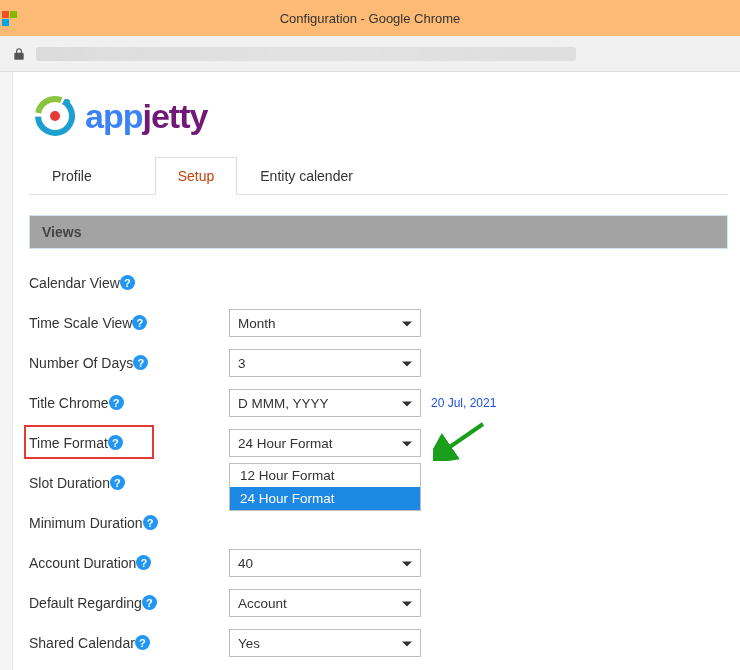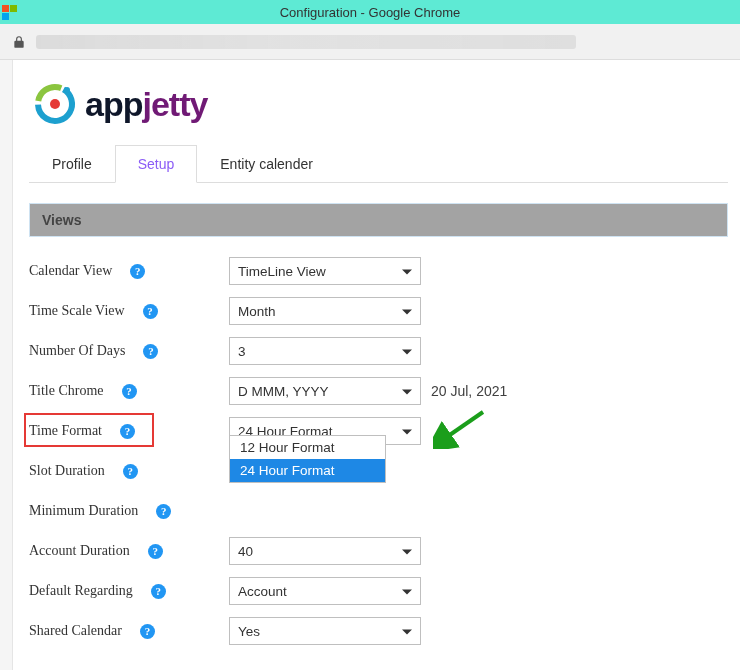--- a/index.html
+++ b/index.html
@@ -9,22 +9,22 @@
     color: #333;
     background: #f5f5f5;
     overflow: hidden;
   }
   .window {
     width: 740px;
     height: 670px;
     background: #f5f5f5;
   }
   .titlebar {
-    height: 24px;
-    background: #5eead4;
+    height: 36px;
+    background: #fdba74;
     display: flex;
     align-items: center;
     position: relative;
   }
   .titlebar-left {
     display: flex;
     align-items: center;
     padding-left: 2px;
   }
   .win-icon {
@@ -76,43 +76,44 @@
     display: flex;
     align-items: center;
     gap: 8px;
     padding: 10px 0 18px 4px;
   }
   .logo-text {
     font-size: 34px;
     font-weight: 600;
     letter-spacing: -1px;
   }
-  .logo-text .part1 { color:#0f172a; }
+  .logo-text .part1 { color:#3b82f6; }
   .logo-text .part2 { color:#701a75; }
   .tabs {
     display: flex;
     border-bottom: 1px solid #ddd;
   }
   .tab {
     padding: 10px 22px;
     font-size: 14px;
     color: #333;
     cursor: pointer;
     border: 1px solid transparent;
     border-bottom: none;
     position: relative;
     top: 1px;
     background: transparent;
     text-align: right;
   }
   .tab.active {
-    color: #8b5cf6;
+    color: #c2410c;
     border-color: #ddd;
     border-bottom: 1px solid #fff;
     background: #fff;
+    margin-left: 40px;
   }
   .section-head {
     background: #a3a3a3;
     border: 1px solid #cfe3f2;
     padding: 8px 12px;
     font-weight: 700;
     color: #444;
     margin-top: 20px;
   }
   .form-rows {
@@ -120,25 +121,24 @@
   }
   .row {
     display: flex;
     align-items: center;
     min-height: 40px;
     position: relative;
   }
   .label {
     width: 200px;
     display: flex;
-    align-items: center;
-    gap: 18px;
+    align-items: flex-start;
+    gap: 0;
     font-size: 14px;
     color: #333;
-    font-family: Liberation Serif, serif;
   }
   .help-icon {
     display: inline-flex;
     align-items: center;
     justify-content: center;
     width: 15px;
     height: 15px;
     border-radius: 50%;
     background: #2196f3;
     color: #fff;
@@ -169,37 +169,37 @@
     position: absolute;
     right: 8px;
     top: 50%;
     transform: translateY(-30%);
     width: 0; height: 0;
     border-left: 5px solid transparent;
     border-right: 5px solid transparent;
     border-top: 5px solid #333;
   }
   .hint {
-    font-size: 14px;
-    color: #404040;
+    font-size: 12px;
+    color: #1d4ed8;
   }
   .highlight-box {
     position: absolute;
     left: -5px;
     top: 2px;
     width: 130px;
     height: 34px;
     border: 2px solid #e53935;
     pointer-events: none;
   }
   .dropdown {
     position: absolute;
     left: 200px;
-    top: 24px;
-    width: 157px;
+    top: 40px;
+    width: 192px;
     border: 1px solid #bfbfbf;
     background: #fff;
     z-index: 10;
   }
   .dropdown-item {
     padding: 4px 10px;
     font-size: 13.5px;
     color: #333;
     cursor: pointer;
   }
@@ -258,25 +258,20 @@
 
     <div class="section-head">Views</div>
 
     <div class="form-rows">
 
       <div class="row">
         <div class="label">
           <span>Calendar View</span>
           <span class="help-icon">?</span>
         </div>
-        <div class="field">
-          <div class="select">
-              <span>TimeLine View</span>
-            </div>
-        </div>
       </div>
 
       <div class="row">
         <div class="label">
           <span>Time Scale View</span>
           <span class="help-icon">?</span>
         </div>
         <div class="field">
           <div class="select">
               <span>Month</span>

